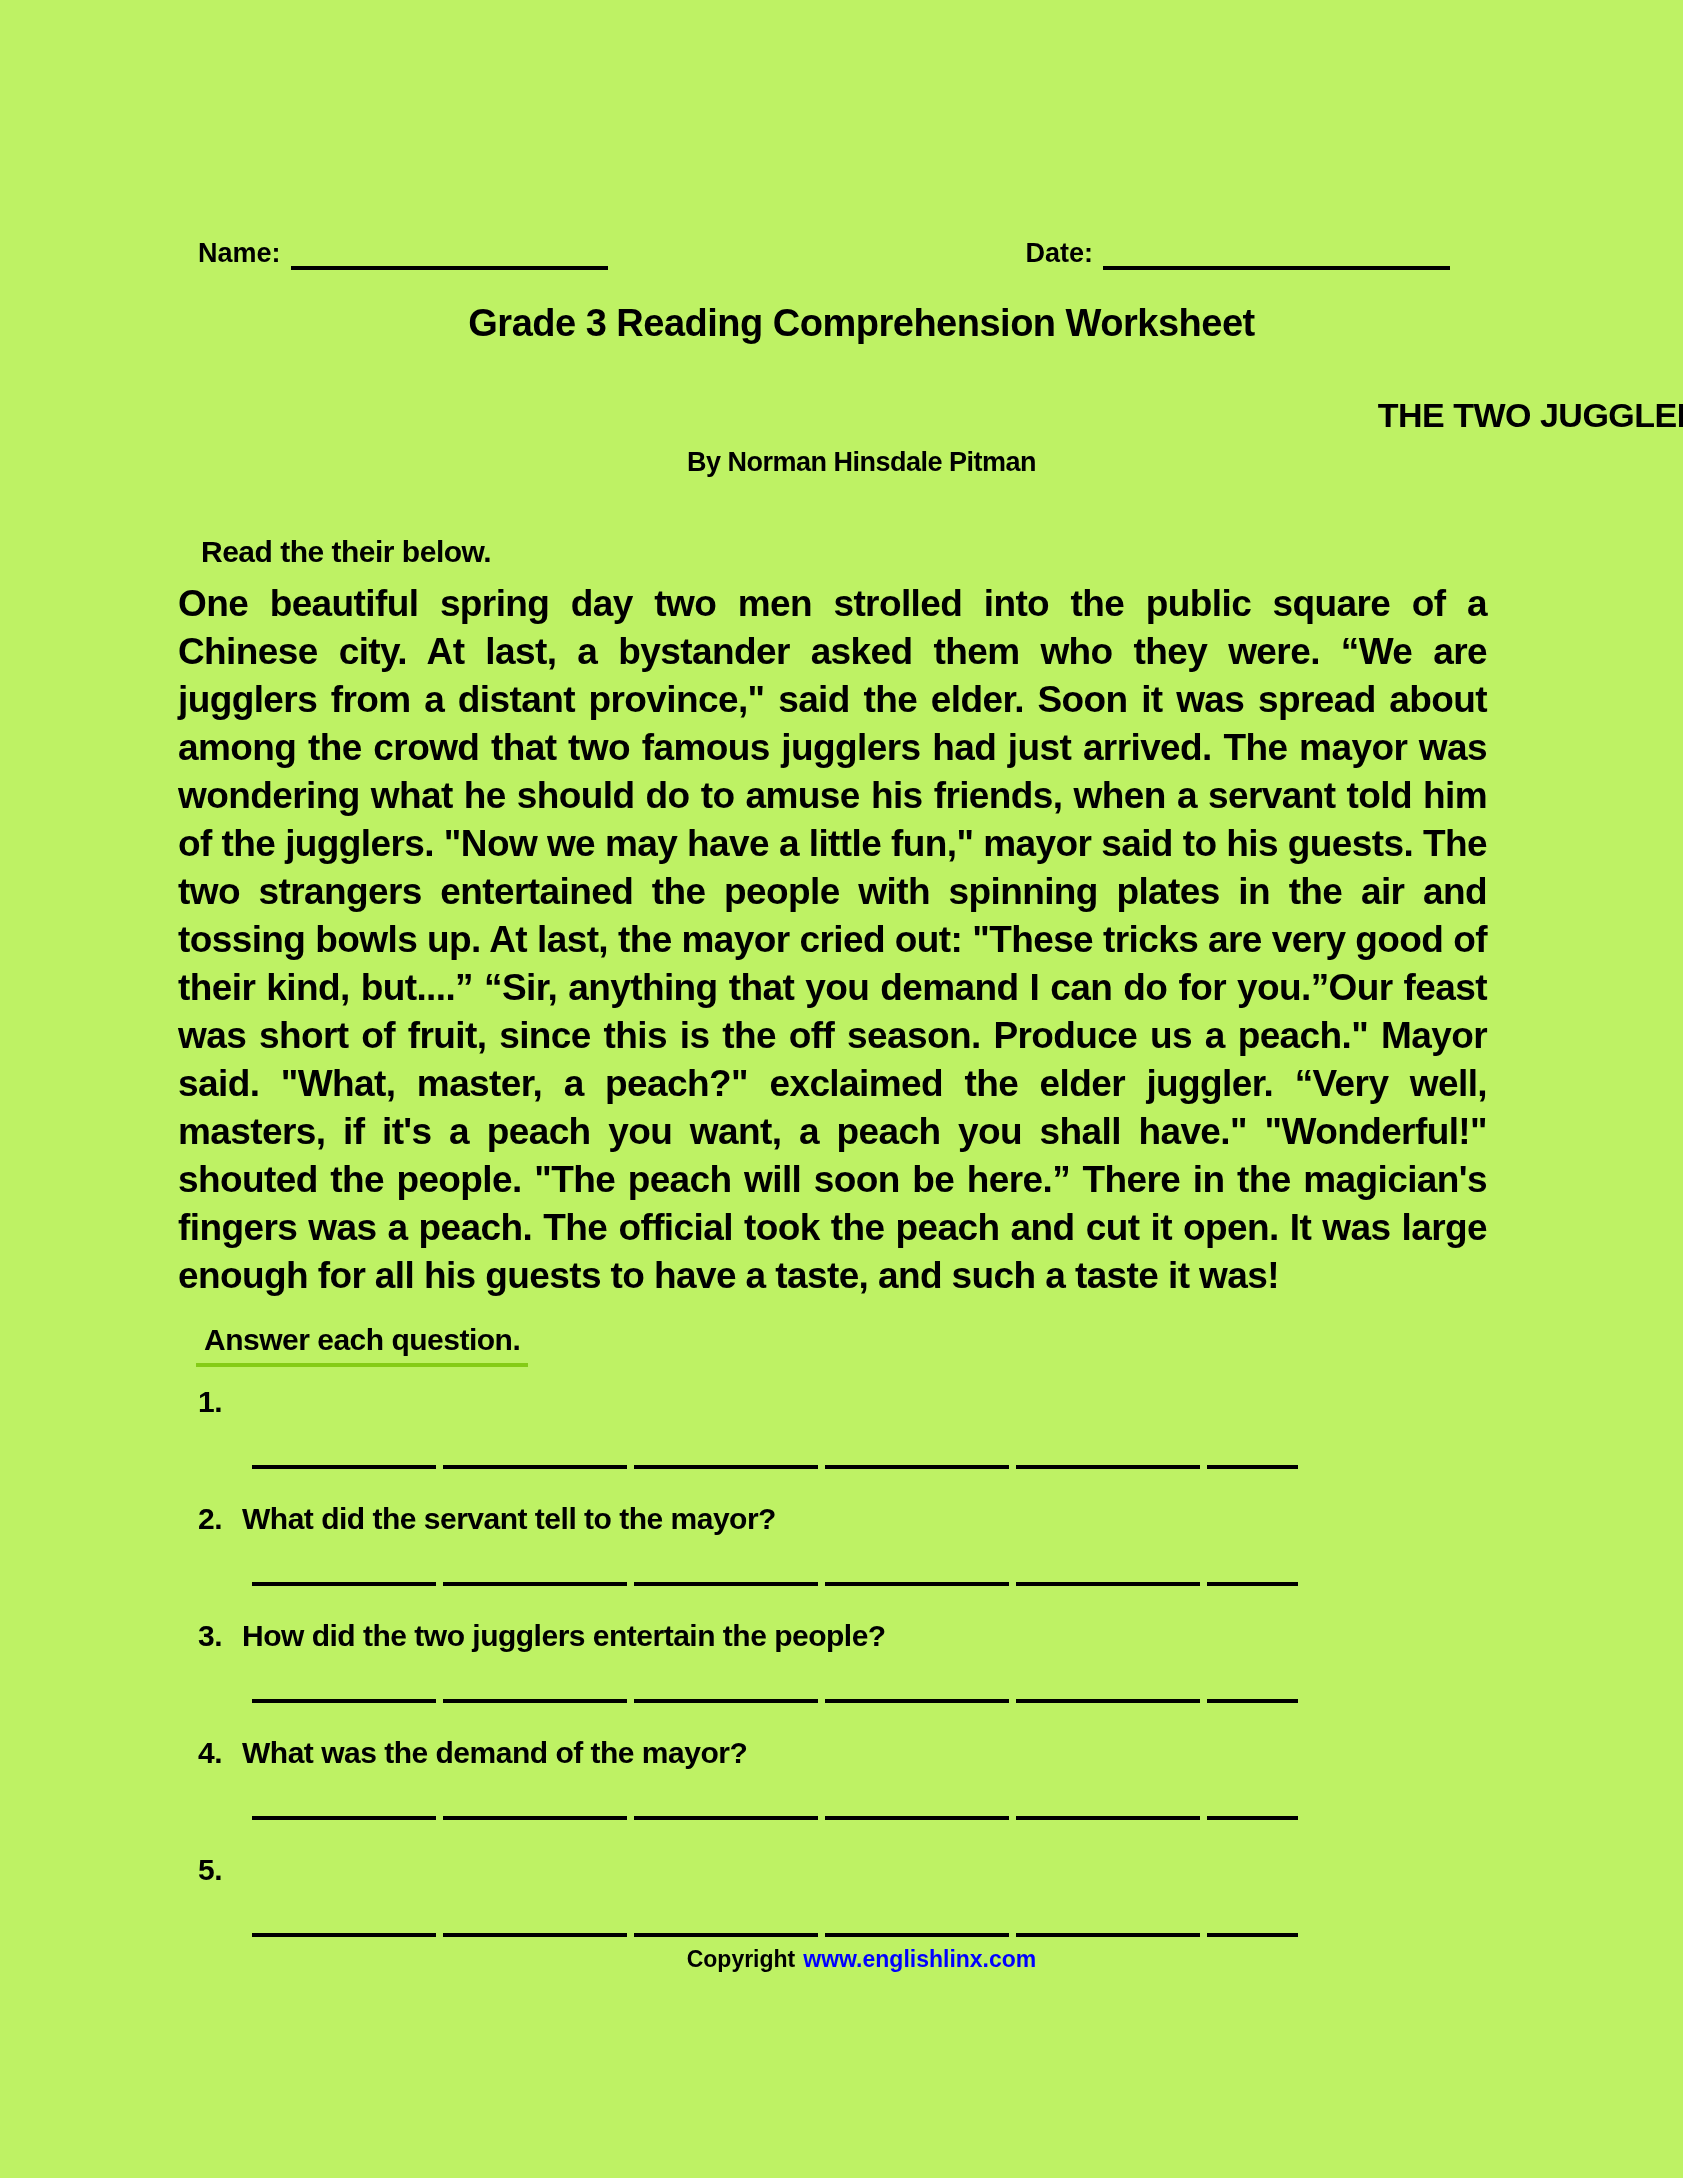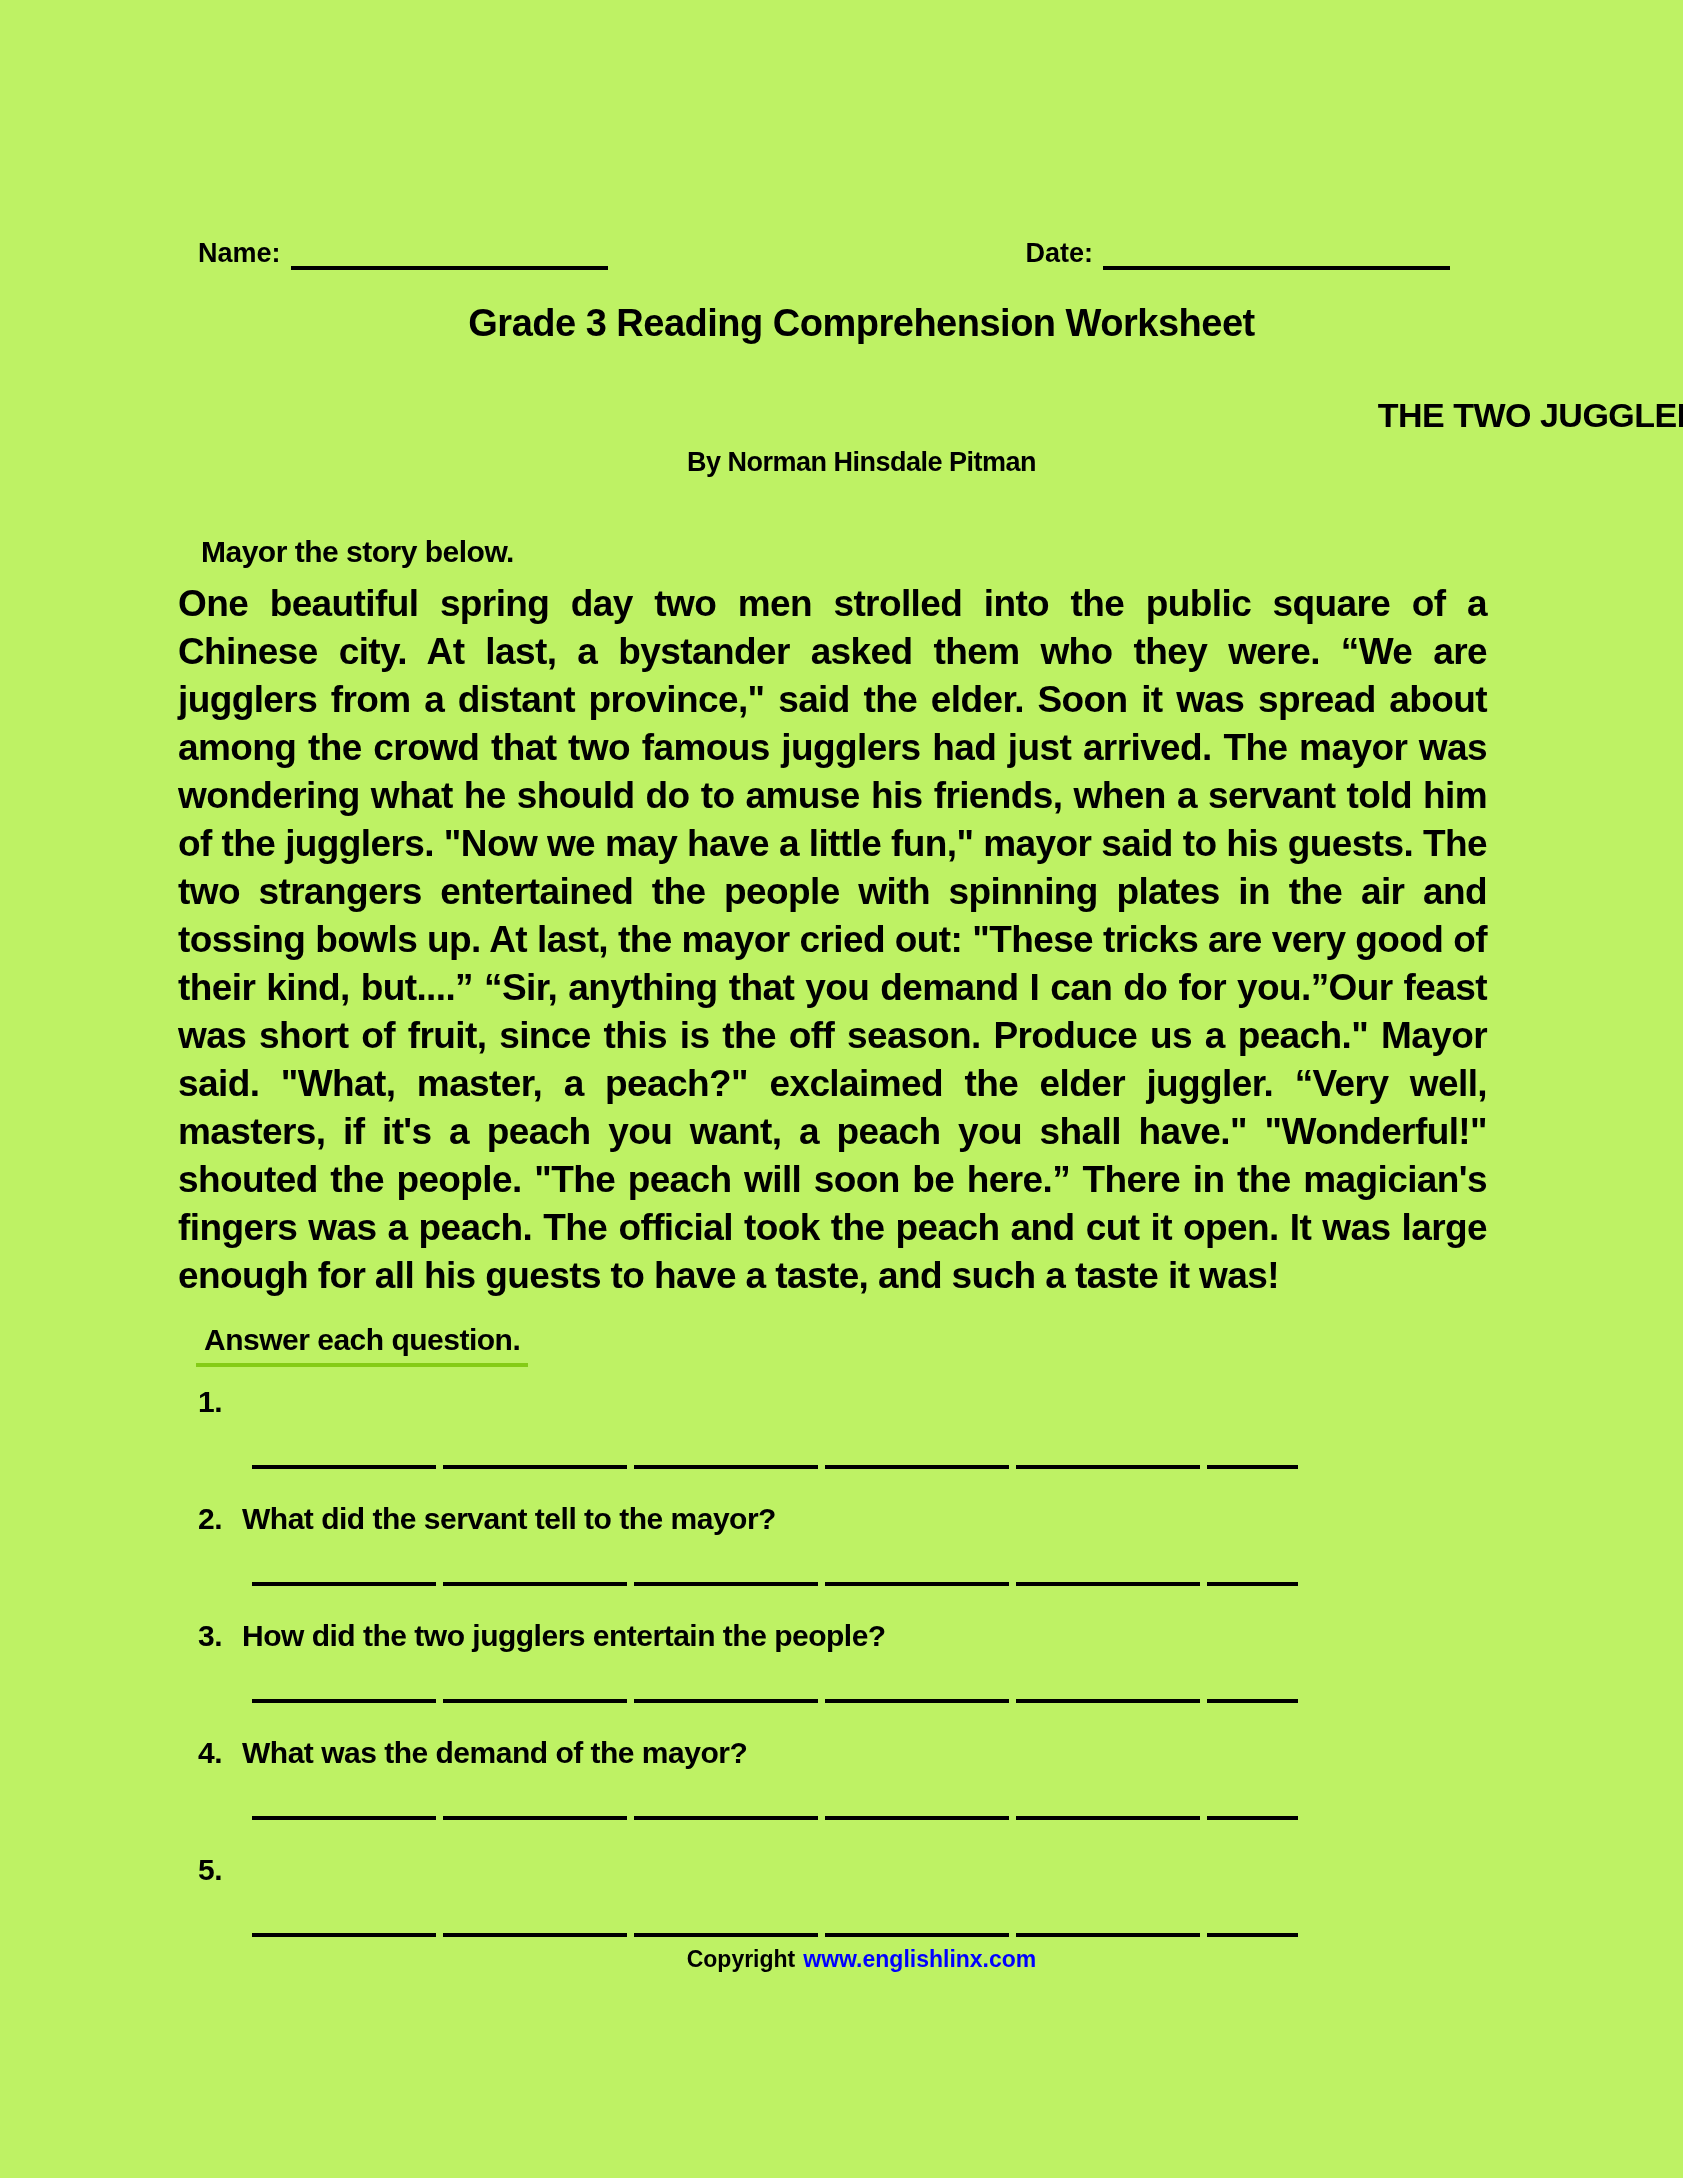--- a/index.html
+++ b/index.html
@@ -147,21 +147,21 @@
     <div class="field">
       <span class="field-label">Date:</span>
       <span class="fill-line date-line"></span>
     </div>
   </div>
 
   <div class="main-title">Grade 3 Reading Comprehension Worksheet</div>
   <div class="story-title">THE TWO JUGGLERS</div>
   <div class="story-author">By Norman Hinsdale Pitman</div>
 
-  <div class="read-instruction">Mayor the story below.</div>
+  <div class="read-instruction">Read the their below.</div>
   <p class="story-text">One beautiful spring day two men strolled into the public square of a Chinese city. At last, a bystander asked them who they were. “We are jugglers from a distant province," said the elder. Soon it was spread about among the crowd that two famous jugglers had just arrived. The mayor was wondering what he should do to amuse his friends, when a servant told him of the jugglers. "Now we may have a little fun," mayor said to his guests. The two strangers entertained the people with spinning plates in the air and tossing bowls up. At last, the mayor cried out: "These tricks are very good of their kind, but....” “Sir, anything that you demand I can do for you.”Our feast was short of fruit, since this is the off season. Produce us a peach." Mayor said. "What, master, a peach?" exclaimed the elder juggler. “Very well, masters, if it's a peach you want, a peach you shall have." "Wonderful!" shouted the people. "The peach will soon be here.” There in the magician's fingers was a peach. The official took the peach and cut it open. It was large enough for all his guests to have a taste, and such a taste it was!</p>
 
   <div class="answer-instruction">Answer each question.</div>
 
   <div class="questions">
 
     <div class="qa-group">
       <div class="question">
         <span class="q-num">1.</span>
       </div>

